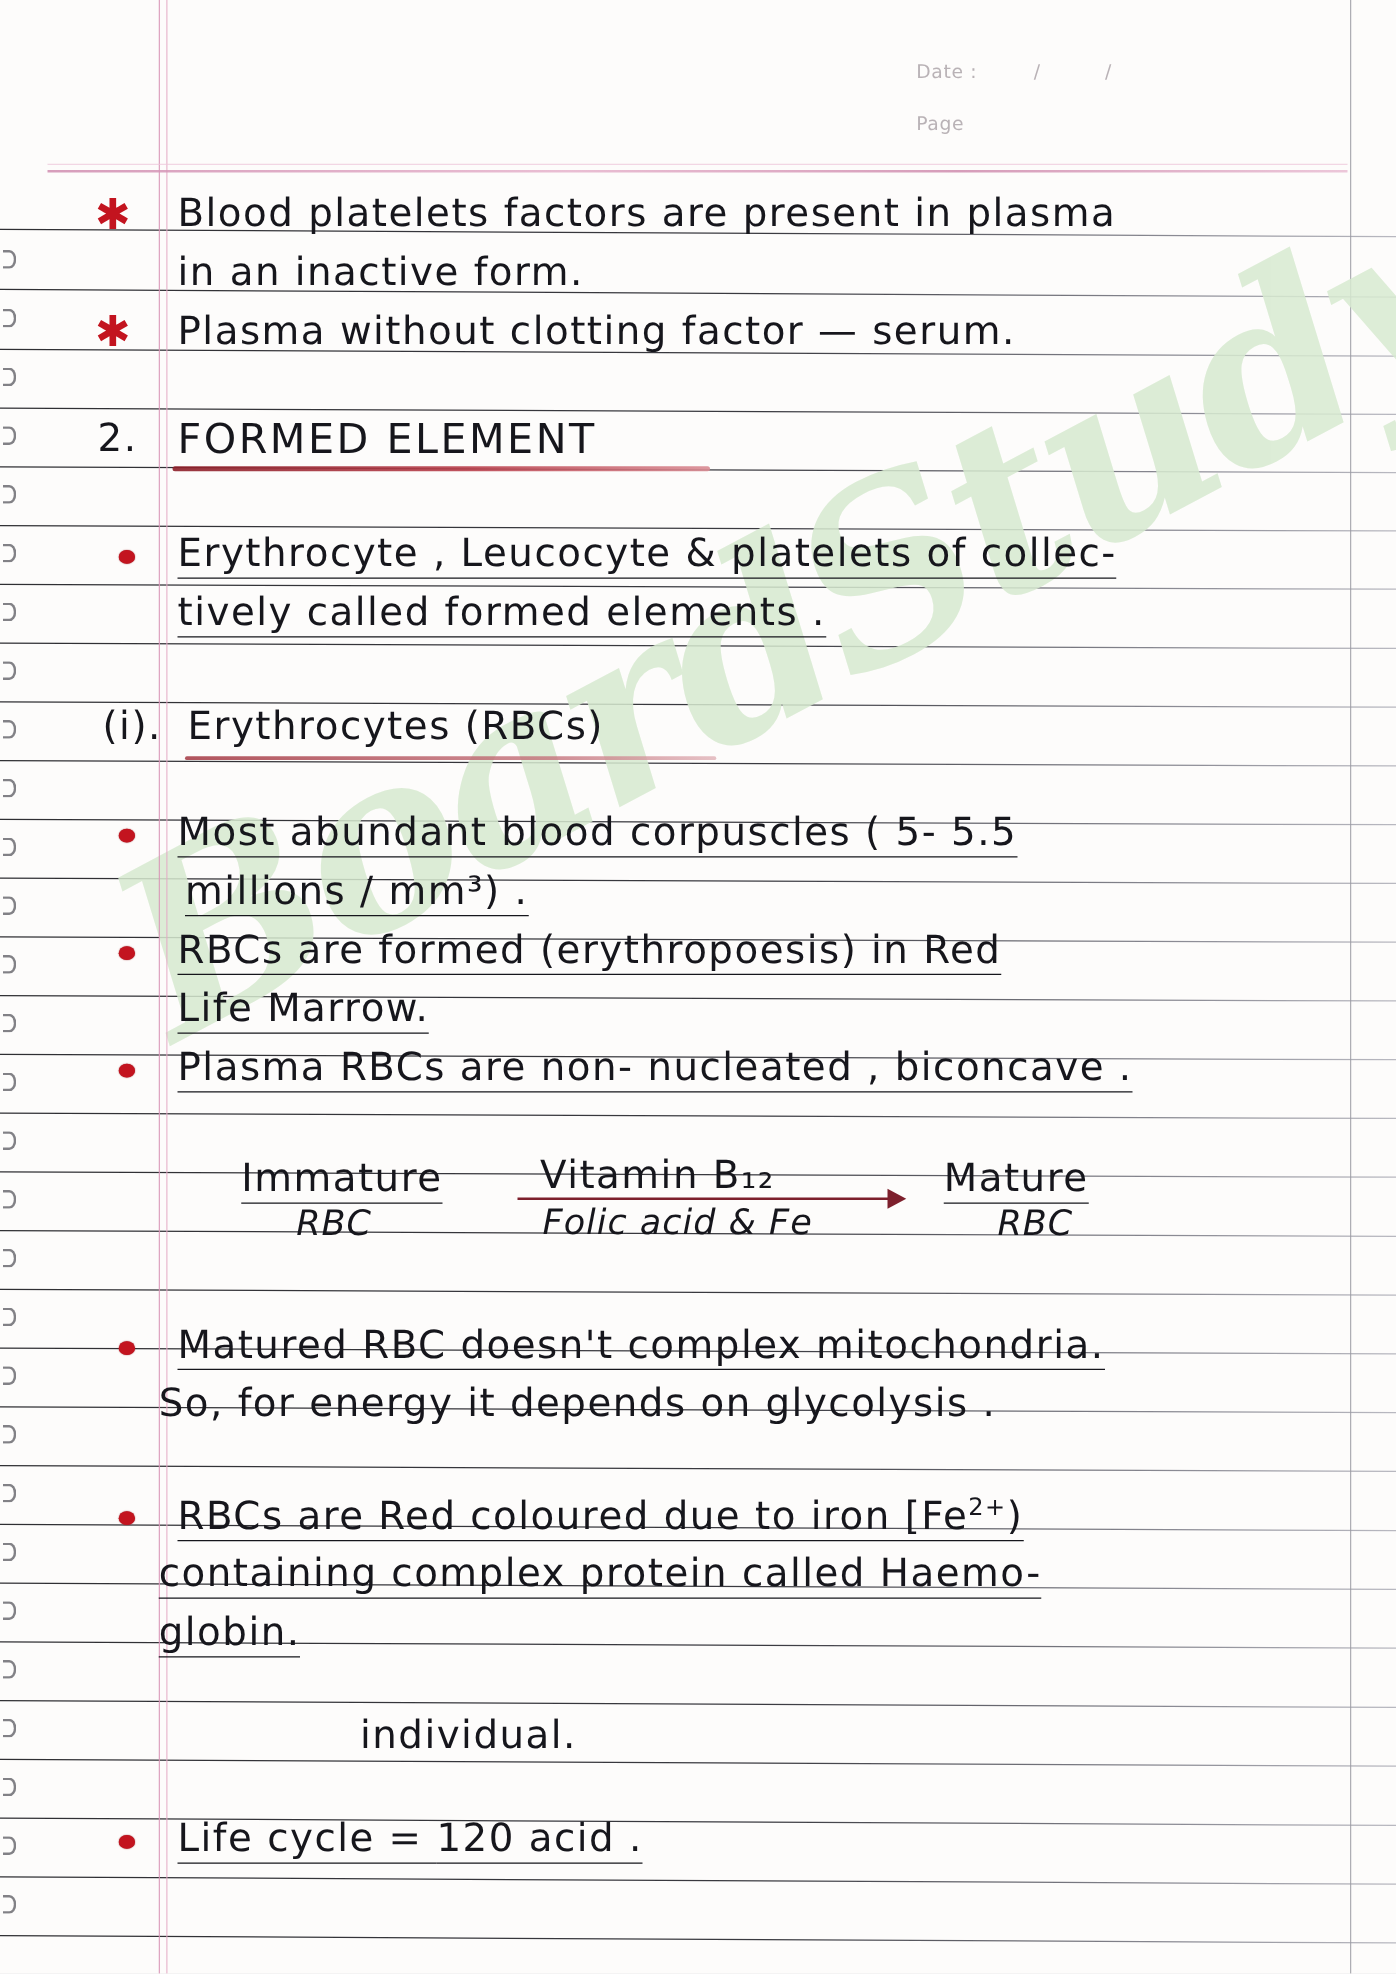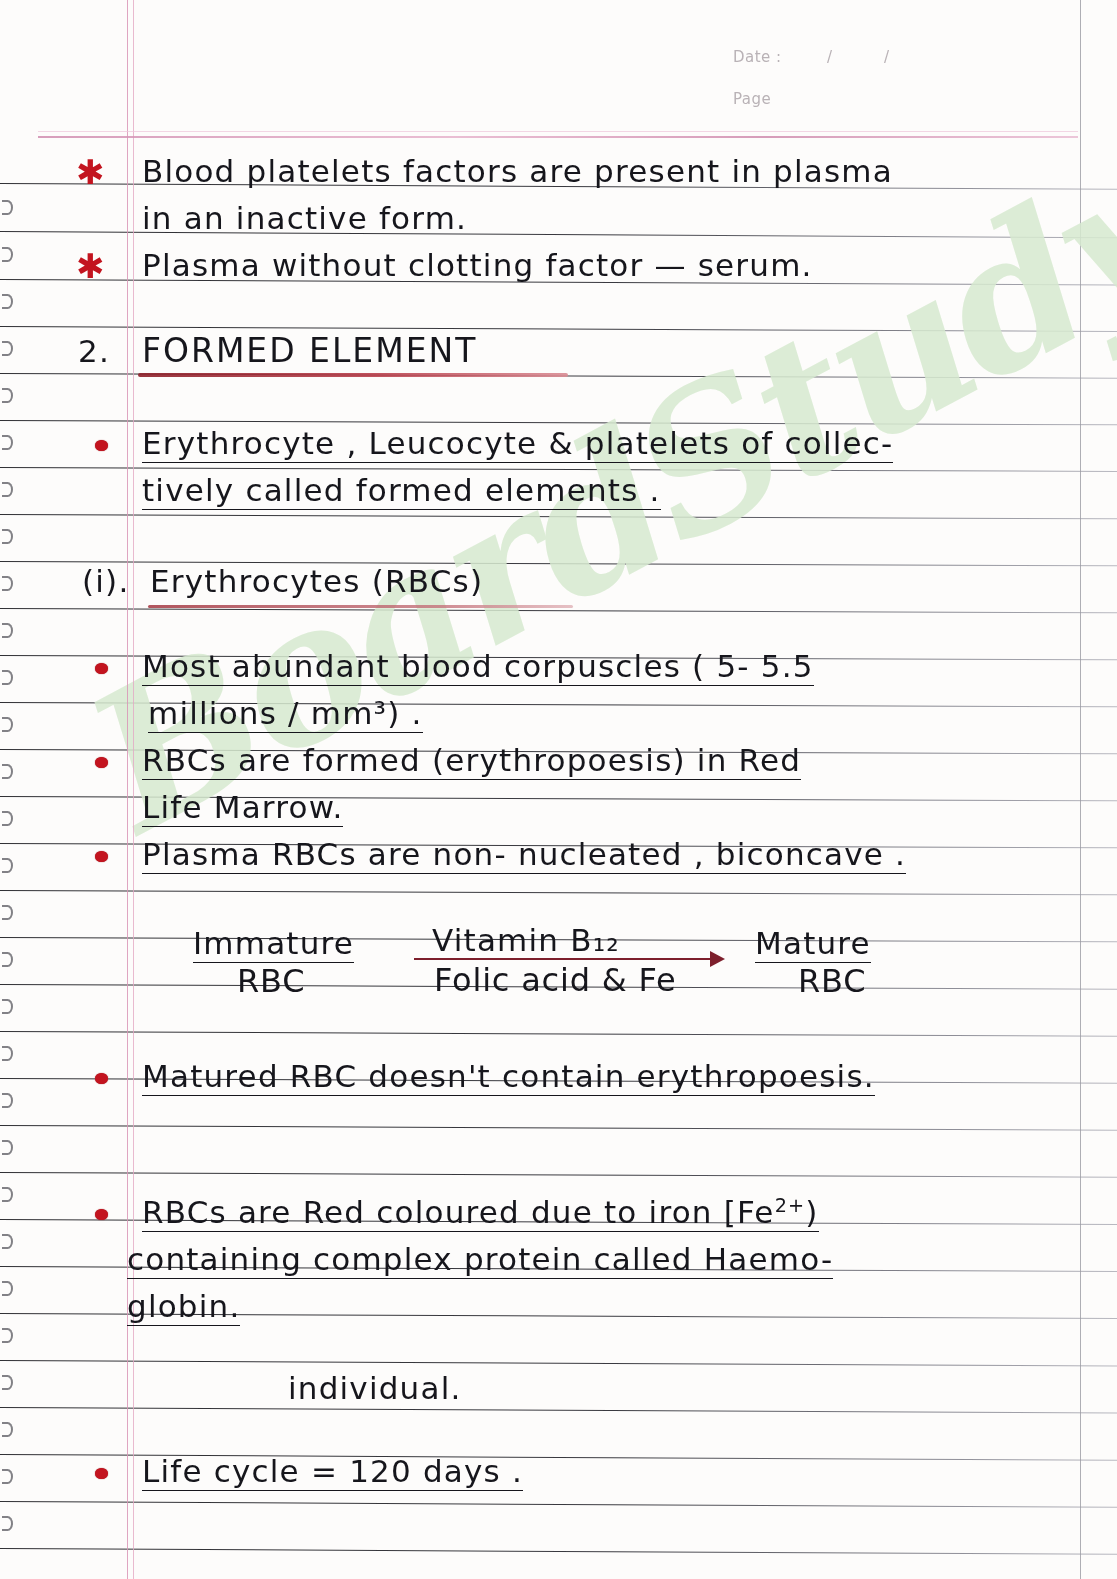--- a/index.html
+++ b/index.html
@@ -56,21 +56,21 @@
   
   .hw{
     position:absolute;z-index:5;
     font-family:"DejaVu Sans", sans-serif;
     color:#16161c;
     font-size:31px;
     letter-spacing:1.2px;
     white-space:nowrap;
   }
   .hw.big{font-size:33px;letter-spacing:2px;}
-  .hw.sm{font-size:32px;letter-spacing:.8px;}
+  .hw.sm{font-size:28px;letter-spacing:.8px;font-style:italic;}
 
   .u{ text-decoration:none; border-bottom:1.5px solid #16161c; padding-bottom:1px;}
 
   
   .dot{position:absolute;z-index:5;width:13px;height:11px;border-radius:50%;
        background:#c3141f;box-shadow:0 0 1px #8d0c14;}
   .star{position:absolute;z-index:5;color:#c3141f;font-size:34px;line-height:1;}
 
   
   .redline{position:absolute;z-index:4;height:4px;border-radius:2px;
@@ -207,31 +207,32 @@
 
   <div class="arrow-wrap" style="left:414px;top:952px;width:320px;height:18px;">
     <div class="arrow-line" style="left:0;top:6px;width:300px;"></div>
     <div class="arrow-head" style="left:296px;top:-1px;"></div>
   </div>
 
   <div class="hw u" style="left:755px;top:925px;">Mature</div>
   <div class="hw sm" style="left:798px;top:962px;">RBC</div>
 
   <div class="dot" style="left:95px;top:1073px;"></div>
-  <div class="hw u" style="left:142px;top:1058px;">Matured RBC doesn't contain erythropoesis.</div>
+  <div class="hw u" style="left:142px;top:1058px;">Matured RBC doesn't complex mitochondria.</div>
+  <div class="hw" style="left:127px;top:1105px;">So, for energy it depends on glycolysis .</div>
 
   <div class="dot" style="left:95px;top:1209px;"></div>
   <div class="hw u" style="left:142px;top:1194px;">
     <span>RBCs are Red coloured due to iron [Fe</span><sup>2+</sup><span>)</span>
   </div>
   <div class="hw" style="left:127px;top:1241px;">
     <span class="u">containing complex protein called </span><span class="u">Haemo-</span>
   </div>
   <div class="hw u" style="left:127px;top:1288px;">globin.</div>
 
   <div class="hw" style="left:288px;top:1370px;">individual.</div>
 
   <div class="dot" style="left:95px;top:1468px;"></div>
   <div class="hw" style="left:142px;top:1453px;">
-    <span class="u">Life cycle  =  </span><span class="u">120</span><span class="u"> days .</span>
+    <span class="u">Life cycle  =  </span><span class="u">120</span><span class="u"> acid .</span>
   </div>
 
 </div>
 
 </body></html>

